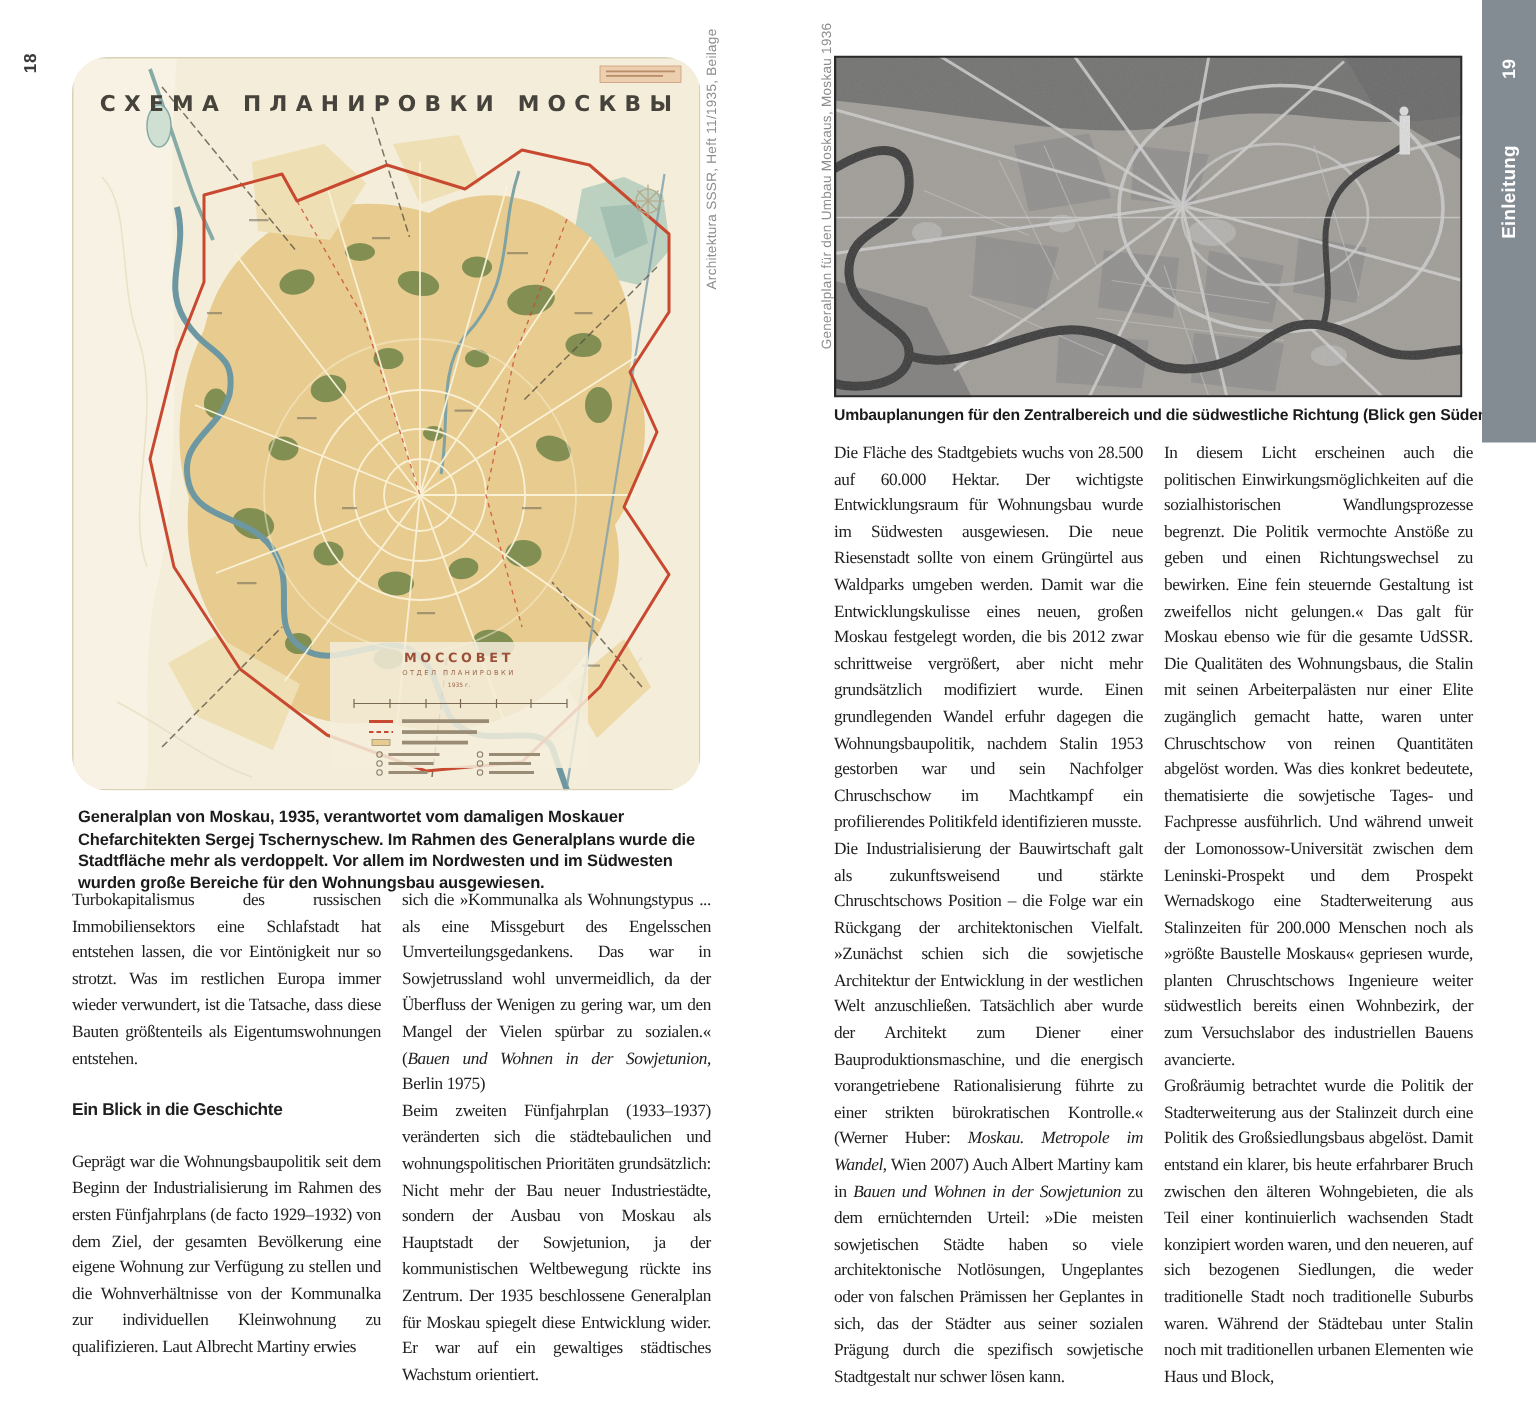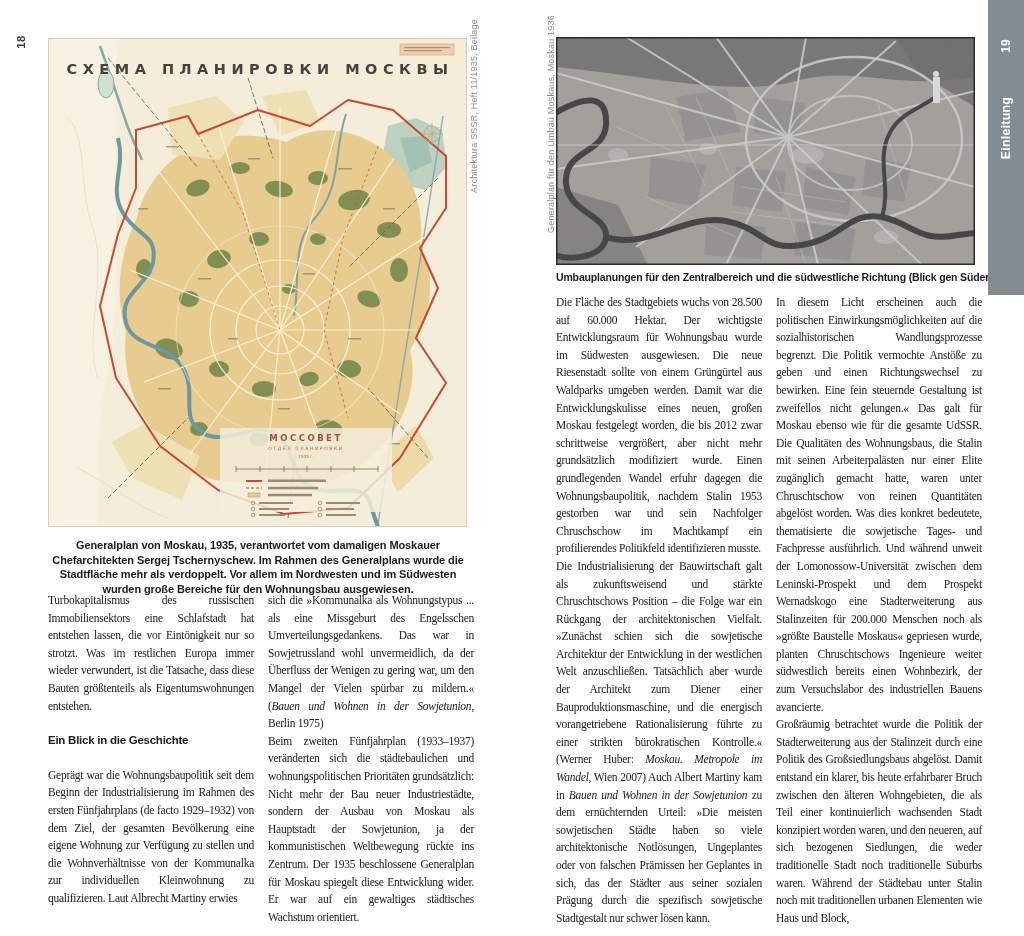--- a/index.html
+++ b/index.html
@@ -3,31 +3,31 @@
 <meta charset="utf-8">
 <style>
   html,body{margin:0;padding:0;background:#ffffff;}
   body{width:1024px;height:936px;position:relative;overflow:hidden;
        font-family:"Liberation Sans","DejaVu Sans",sans-serif;color:#202020;}
   .abs{position:absolute;}
   .vtext{position:absolute;white-space:nowrap;transform:translate(-50%,-50%) rotate(-90deg);}
   .pagenum{font-weight:bold;font-size:11.5px;color:#3a3a3a;letter-spacing:.4px;}
   .credit{font-size:9px;color:#8c8c8c;letter-spacing:.2px;}
   .caption{font-weight:bold;color:#1b1b1b;}
-  .cap-left{left:40px;top:538px;width:436px;font-size:11px;line-height:14.5px;letter-spacing:-.1px;text-align:center;}
+  .cap-left{left:52px;top:538px;width:436px;font-size:11px;line-height:14.5px;letter-spacing:-.1px;}
   .cap-right{left:556px;top:271px;font-size:10.5px;letter-spacing:-.15px;white-space:nowrap;}
   .cols{display:flex;gap:14px;}
   .col{width:206px;text-align:justify;font-size:11.5px;line-height:17.6px;letter-spacing:-.25px;}
   .col p{margin:0;font-family:Liberation Serif, serif;}
   .col .bheading{font-weight:bold;margin:17px 0 17px 0;}
   .col i{font-style:italic;}
   #left-cols{left:48px;top:592px;}
   #right-cols{left:556px;top:294px;}
   .figure{position:absolute;overflow:hidden;}
-  #map-fig{left:48px;top:38px;width:419px;height:489px;}
+  #map-fig{left:48px;top:38px;width:419px;height:489px;border-radius:24px;}
   #photo-fig{left:556px;top:37px;width:419px;height:228px;}
   #chapter-tab{left:988px;top:0;width:36px;height:295px;}
   #chapter-tab .vtext{color:#ffffff;font-weight:bold;}
   #tab-pagenum{font-size:12px;left:18px;top:46px;}
   #tab-label{font-size:12.5px;left:18px;top:128px;letter-spacing:.2px;}
   svg{display:block;}
 </style>
 </head>
 <body>
 
@@ -194,21 +194,21 @@
 
 <div class="abs caption cap-left">Generalplan von Moskau, 1935, verantwortet vom damaligen Moskauer Chefarchitekten Sergej Tschernyschew. Im Rahmen des Generalplans wurde die Stadtfläche mehr als verdoppelt. Vor allem im Nordwesten und im Südwesten wurden große Bereiche für den Wohnungsbau ausgewiesen.</div>
 
 <div id="left-cols" class="abs cols">
   <div class="col">
       <p><span>Turbokapitalismus des russischen Immobiliensektors eine Schlafstadt hat entstehen lassen, die vor Eintönigkeit nur so strotzt. Was im restlichen Europa immer wieder verwundert, ist die Tatsache, dass diese Bauten größtenteils als Eigentumswohnungen entstehen.</span></p>
       <div class="bheading">Ein Blick in die Geschichte</div>
       <p><span>Geprägt war die Wohnungsbaupolitik seit dem Beginn der Industrialisierung im Rahmen des ersten Fünfjahrplans (de facto 1929–1932) von dem Ziel, der gesamten Bevölkerung eine eigene Wohnung zur Verfügung zu stellen und die Wohnverhältnisse von der Kommunalka zur individuellen Kleinwohnung zu qualifizieren. Laut Albrecht Martiny erwies</span></p>
     </div>
   <div class="col">
-      <p><span>sich die »Kommunalka als Wohnungstypus ... als eine Missgeburt des Engelsschen Umverteilungsgedankens. Das war in Sowjetrussland wohl unvermeidlich, da der Überfluss der Wenigen zu gering war, um den Mangel der Vielen spürbar zu mildern.« (</span><i>Bauen und Wohnen in der Sowjetunion</i><span>, Berlin 1975)</span></p>
+      <p><span>sich die »Kommunalka als Wohnungstypus ... als eine Missgeburt des Engelsschen Umverteilungsgedankens. Das war in Sowjetrussland wohl unvermeidlich, da der Überfluss der Wenigen zu gering war, um den Mangel der Vielen spürbar zu sozialen.« (</span><i>Bauen und Wohnen in der Sowjetunion</i><span>, Berlin 1975)</span></p>
       <p><span>Beim zweiten Fünfjahrplan (1933–1937) veränderten sich die städtebaulichen und wohnungspolitischen Prioritäten grundsätzlich: Nicht mehr der Bau neuer Industriestädte, sondern der Ausbau von Moskau als Hauptstadt der Sowjetunion, ja der kommunistischen Weltbewegung rückte ins Zentrum. Der 1935 beschlossene Generalplan für Moskau spiegelt diese Entwicklung wider. Er war auf ein gewaltiges städtisches Wachstum orientiert.</span></p>
     </div>
 </div>
 
 <span class="vtext credit" style="left:551px;top:124px;">Generalplan für den Umbau Moskaus, Moskau 1936</span>
 
 <div id="photo-fig" class="figure">
   <svg viewBox="0 0 419 228" width="419" height="228">
     <defs>
       <filter id="grain" x="0" y="0" width="100%" height="100%">

